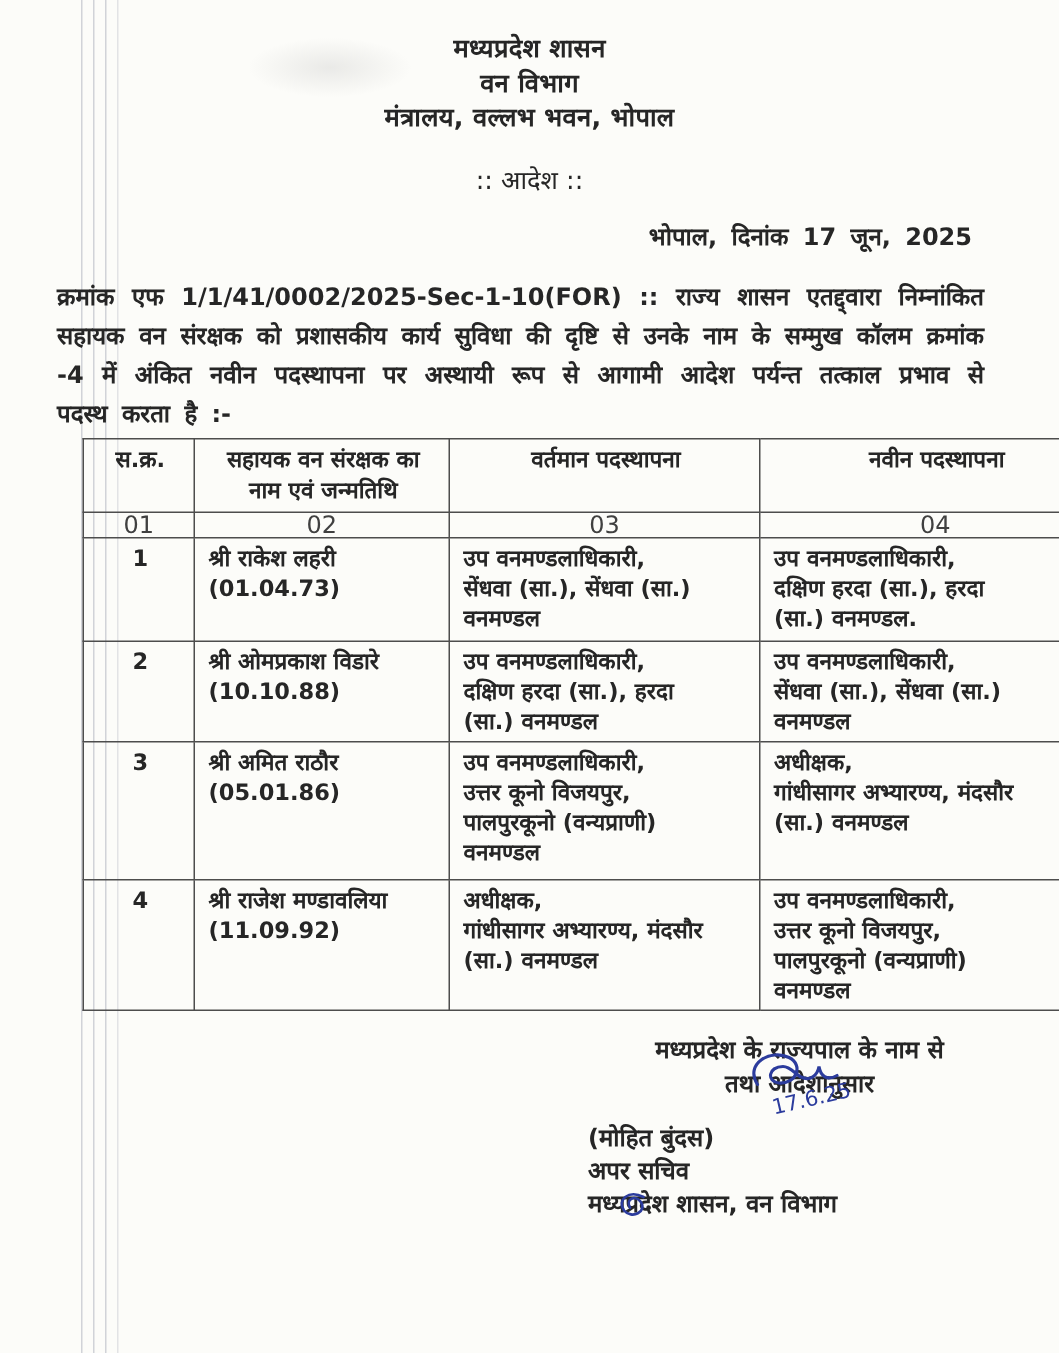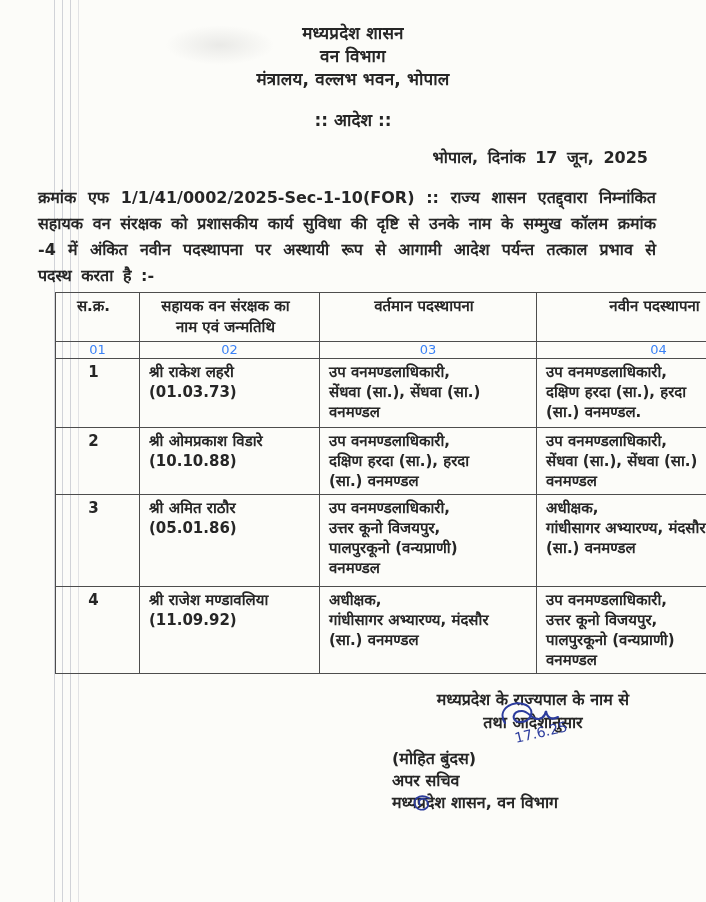--- a/index.html
+++ b/index.html
@@ -24,52 +24,52 @@
     position:absolute;left:165px;top:25px;width:110px;height:40px;
     background:radial-gradient(ellipse at center,rgba(150,150,150,.18),rgba(150,150,150,0) 70%);
   }
   .letterhead{
     position:absolute;top:22px;left:0;right:0;
     text-align:center;font-size:17px;font-weight:600;line-height:23px;
     letter-spacing:.2px;
   }
   .order-title{
     position:absolute;top:108px;left:0;right:0;
-    text-align:center;font-size:17px;font-weight:700;
+    text-align:center;font-size:17px;font-weight:400;
   }
   .place-date{
     position:absolute;top:146px;right:58px;
     font-size:16px;font-weight:600;word-spacing:4px;
   }
   .body-para{
     position:absolute;top:185px;left:38px;width:618px;margin:0;
     font-size:16px;font-weight:600;line-height:26px;
     text-align:justify;word-spacing:4px;
   }
   table.order-table{
     position:absolute;top:292px;left:55px;
     border-collapse:collapse;table-layout:fixed;
     width:618px;
     font-size:15px;font-weight:600;
   }
   table.order-table td{
     border:1px solid #4d4d4d;
     vertical-align:top;
-    padding:3px 17px 3px 9px;
+    padding:3px 7px 3px 9px;
     line-height:20px;
     white-space:pre-line;
     overflow:hidden;
   }
   td.c-sno{width:57px;text-align:center;padding-left:2px;padding-right:2px;}
   td.c-name{width:153px;}
   td.c-cur{width:190px;}
   td.c-new{width:217px;}
   tr.head-row td{text-align:center;line-height:21px;}
   tr.num-row td{
-    text-align:center;font-size:13px;font-weight:500;color:#3b82f6;
+    text-align:center;font-size:16px;font-weight:500;color:#404040;
     padding:0;line-height:16px;height:16px;
   }
   tr.r1 td{height:62px;}
   tr.r2 td{height:60px;}
   tr.r3 td{height:85px;}
   tr.r4 td{height:80px;}
   .footer-block{
     position:absolute;top:652px;left:392px;width:282px;
     text-align:center;font-size:16px;font-weight:600;line-height:23px;margin-top:36px;
   }
@@ -120,21 +120,21 @@
       </tr>
       <tr class="num-row">
         <td class="c-sno">01</td>
         <td class="c-name">02</td>
         <td class="c-cur">03</td>
         <td class="c-new">04</td>
       </tr>
       <tr class="r1">
         <td class="c-sno">1</td>
         <td class="c-name">श्री राकेश लहरी
-(01.03.73)</td>
+(01.04.73)</td>
         <td class="c-cur">उप वनमण्डलाधिकारी,
 सेंधवा (सा.), सेंधवा (सा.)
 वनमण्डल</td>
         <td class="c-new">उप वनमण्डलाधिकारी,
 दक्षिण हरदा (सा.), हरदा
 (सा.) वनमण्डल.</td>
       </tr>
       <tr class="r2">
         <td class="c-sno">2</td>
         <td class="c-name">श्री ओमप्रकाश विडारे

